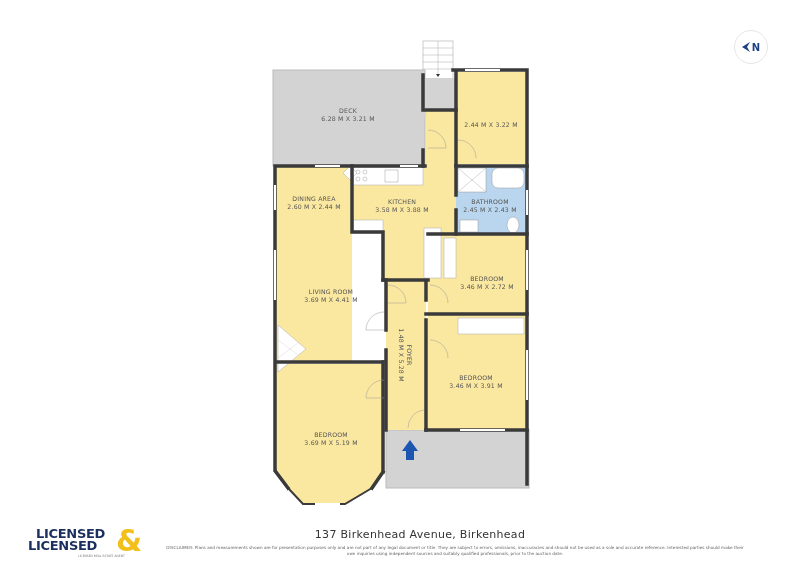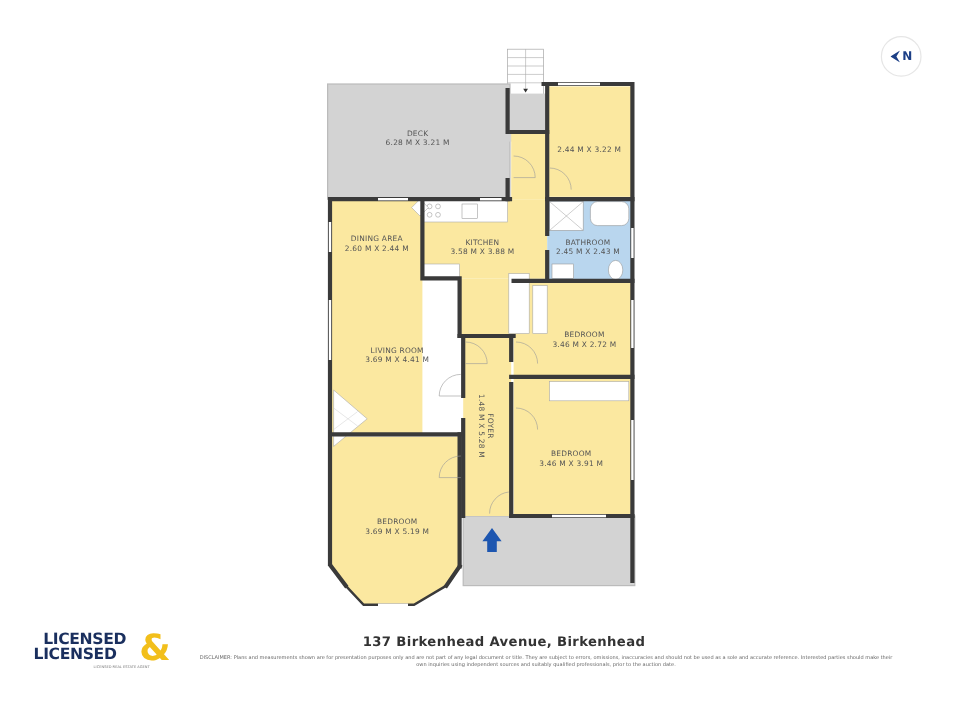--- a/index.html
+++ b/index.html
@@ -5,21 +5,21 @@
   html,body{margin:0;padding:0;}
   body{width:800px;height:584px;background:#ffffff;position:relative;overflow:hidden;font-family:"DejaVu Sans",sans-serif;}
   #plan{position:absolute;left:0;top:0;}
   .room-label{font-family:"DejaVu Sans",sans-serif;font-size:6.2px;fill:#555;text-anchor:middle;letter-spacing:0.2px;}
   .compass{position:absolute;left:734px;top:30px;width:32px;height:32px;border-radius:50%;border:1px solid #e6e6e6;background:#fff;display:flex;align-items:center;justify-content:center;}
   .compass-n{font-family:"DejaVu Sans",sans-serif;font-weight:bold;font-size:10px;color:#1c3f86;margin-left:2px;}
   .logo{position:absolute;left:28px;top:528px;width:110px;height:34px;}
   .logo-line{font-family:"DejaVu Sans",sans-serif;font-weight:bold;color:#1a2f5e;font-size:13px;line-height:12px;letter-spacing:-0.3px;}
   .logo-amp{position:absolute;left:88px;top:-2px;font-family:"DejaVu Sans",sans-serif;font-weight:bold;font-size:30px;color:#f2bf1b;line-height:30px;}
   .logo-tag{font-family:"DejaVu Sans",sans-serif;font-size:3px;color:#777;margin-left:50px;margin-top:2px;}
-  .address{position:absolute;left:0;width:800px;top:528px;text-align:center;padding-left:40px;box-sizing:border-box;font-family:"DejaVu Sans",sans-serif;font-weight:bold;font-size:11px;color:#333;letter-spacing:0.3px;}
+  .address{position:absolute;left:0;width:800px;top:528px;text-align:center;padding-left:40px;box-sizing:border-box;font-family:"DejaVu Sans",sans-serif;font-weight:normal;font-size:11px;color:#333;letter-spacing:0.3px;}
   .disclaimer{position:absolute;left:165px;top:545px;width:580px;text-align:center;font-family:"DejaVu Sans",sans-serif;font-size:4.2px;line-height:5.5px;color:#666;}
 </style>
 </head>
 <body>
 
 <svg id="plan" width="800" height="584" viewBox="0 0 800 584" xmlns="http://www.w3.org/2000/svg">
 
   <g>
     <rect x="423" y="41" width="30" height="40" fill="#fff" stroke="#aaa" stroke-width="0.6"></rect>
     <line x1="438" y1="41" x2="438" y2="74" stroke="#aaa" stroke-width="0.5"></line>

